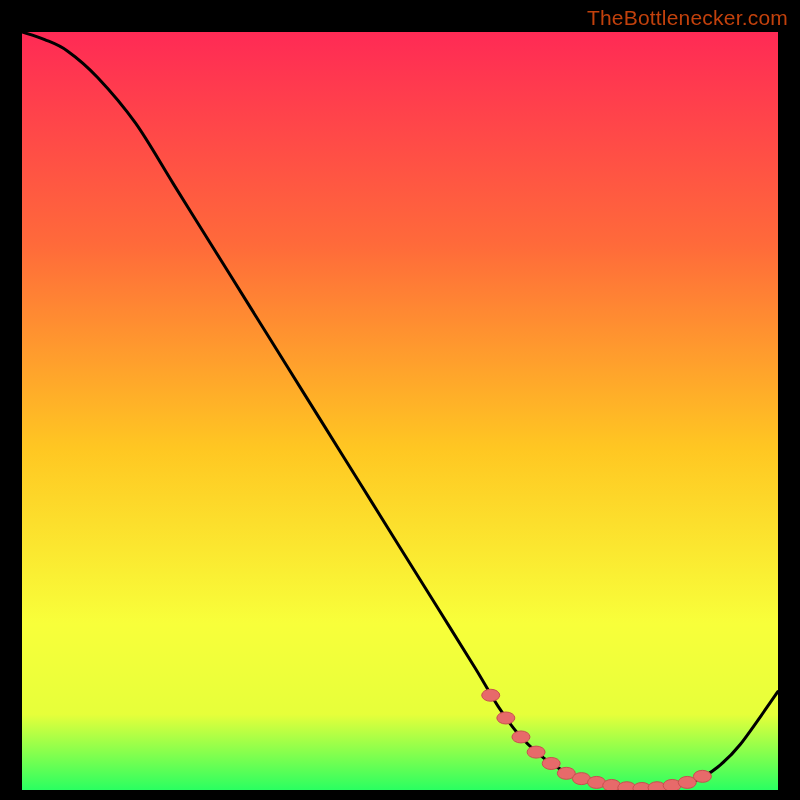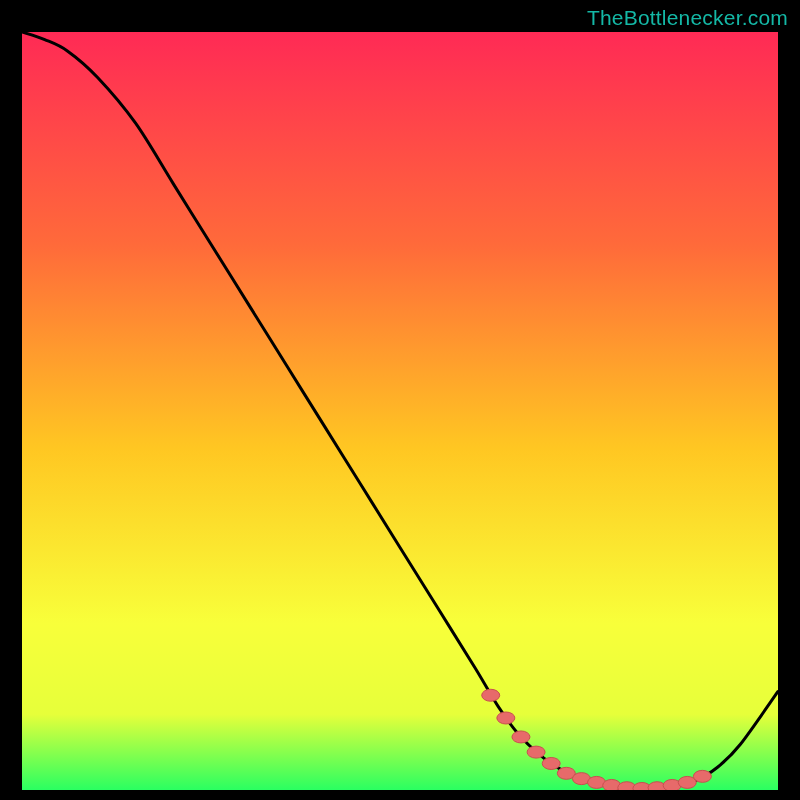--- a/index.html
+++ b/index.html
@@ -14,21 +14,21 @@
   .stage {
     position: relative;
     width: 800px;
     height: 800px;
     background: #000;
   }
   .attribution {
     position: absolute;
     top: 6px;
     right: 12px;
-    color: #14b8a6;
+    color: #c2410c;
     font-size: 21px;
     font-weight: 400;
     letter-spacing: 0.2px;
   }
   .chart-box {
     position: absolute;
     box-sizing: border-box;
     overflow: hidden;
   }
   .gradient-fill {

